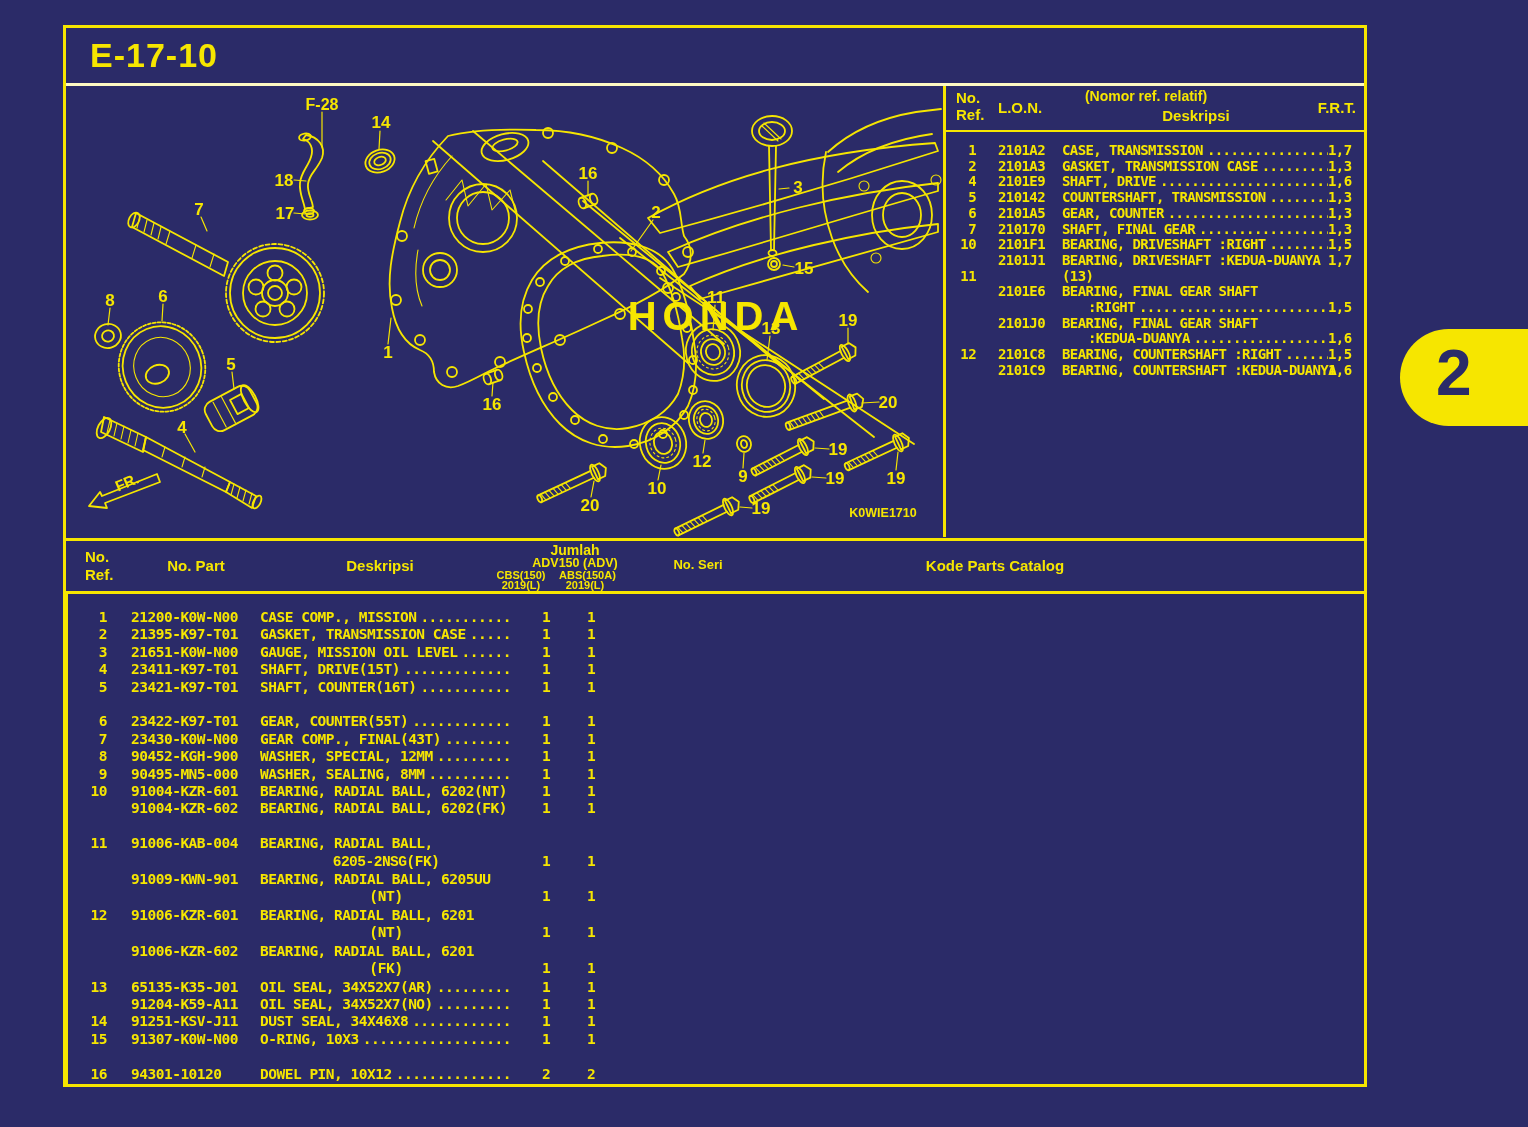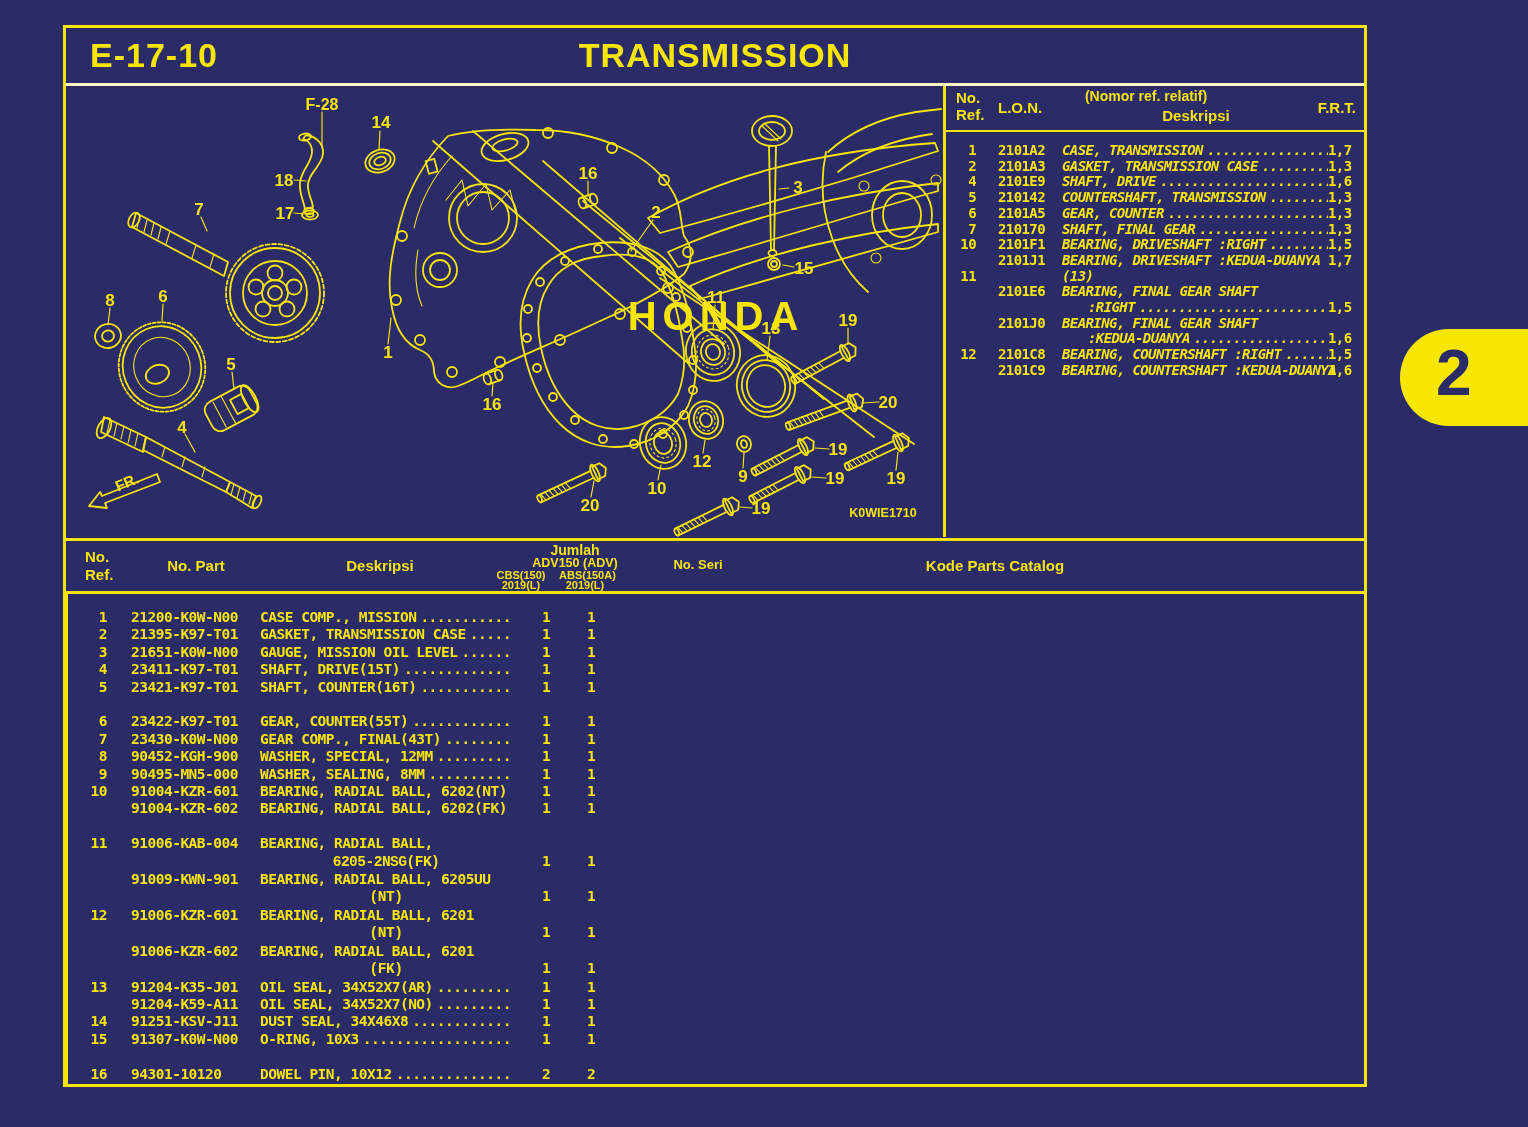--- a/index.html
+++ b/index.html
@@ -18,21 +18,21 @@
   .lh-ref{position:absolute;left:10px;top:3px;line-height:17px;}
   .lh-lon{position:absolute;left:52px;top:13px;}
   .lh-d1{position:absolute;left:95px;top:2px;width:210px;text-align:center;font-size:14px;}
   .lh-d2{position:absolute;left:180px;top:21px;width:140px;text-align:center;}
   .lh-frt{position:absolute;right:8px;top:13px;}
   .lon-rows{padding-top:11px;font-family:"DejaVu Sans Mono",monospace;font-weight:bold;
             font-size:14px;letter-spacing:-0.6px;line-height:15.7px;}
   .lon-row{display:flex;align-items:baseline;}
   .l-ref{width:30px;text-align:right;flex:none;}
   .l-lon{width:56px;margin-left:22px;flex:none;}
-  .l-desc{flex:1;min-width:0;margin-left:8px;display:flex;align-items:baseline;white-space:nowrap;font-style:italic;}
+  .l-desc{flex:1;min-width:0;margin-left:8px;display:flex;align-items:baseline;white-space:nowrap;}
   .l-desc.indent{padding-left:26px;}
   .l-frt{width:30px;text-align:left;flex:none;padding-right:6px;}
   .leader{flex:1;min-width:0;overflow:hidden;white-space:nowrap;margin-left:4px;}
   
   .bh{position:absolute;left:0;top:510px;width:100%;height:50px;border-top:3px solid #f6e600;border-bottom:3px solid #f6e600;box-sizing:content-box;font-weight:bold;}
   .bh .b-ref{position:absolute;left:19px;top:7px;font-size:15px;line-height:18px;}
   .bh .b-part{position:absolute;left:60px;top:16px;width:140px;text-align:center;font-size:15px;}
   .bh .b-desk{position:absolute;left:244px;top:16px;width:140px;text-align:center;font-size:15px;}
   .bh .b-jumlah{position:absolute;left:429px;top:2px;width:160px;text-align:center;}
   .bh .b-jumlah .j1{font-size:14px;line-height:14px;}
@@ -67,21 +67,20 @@
   .dsvg .callout-line{stroke-width:1.2;}
 </style>
 </head>
 <body>
 
 <div class="page">
   <div class="frame">
 
     <div class="titlebar">
       <span class="code">E-17-10</span>
-      <span class="title">TRANSMISSION</span>
     </div>
 
     <div class="diagram">
       <svg class="dsvg" viewBox="66 86 877 451">
         <defs>
           <pattern id="ht" width="5" height="5" patternUnits="userSpaceOnUse">
             <circle cx="2" cy="2" r="1.05" fill="#f6e600" stroke="none" opacity="0.5"></circle>
           </pattern>
         </defs>
 
@@ -740,21 +739,21 @@
           <span class="p-ref"></span>
           <span class="p-part"></span>
           <span class="p-desc right">
             <span>(FK)</span>
           </span>
           <span class="p-q1">1</span>
           <span class="p-q2">1</span>
         </div>
         <div class="p-row">
           <span class="p-ref">13</span>
-          <span class="p-part">91204-K35-J01</span>
+          <span class="p-part">65135-K35-J01</span>
           <span class="p-desc">
             <span>OIL SEAL, 34X52X7(AR)</span>
             <span class="leader">......................................................................</span>
           </span>
           <span class="p-q1">1</span>
           <span class="p-q2">1</span>
         </div>
         <div class="p-row">
           <span class="p-ref"></span>
           <span class="p-part">91204-K59-A11</span>

